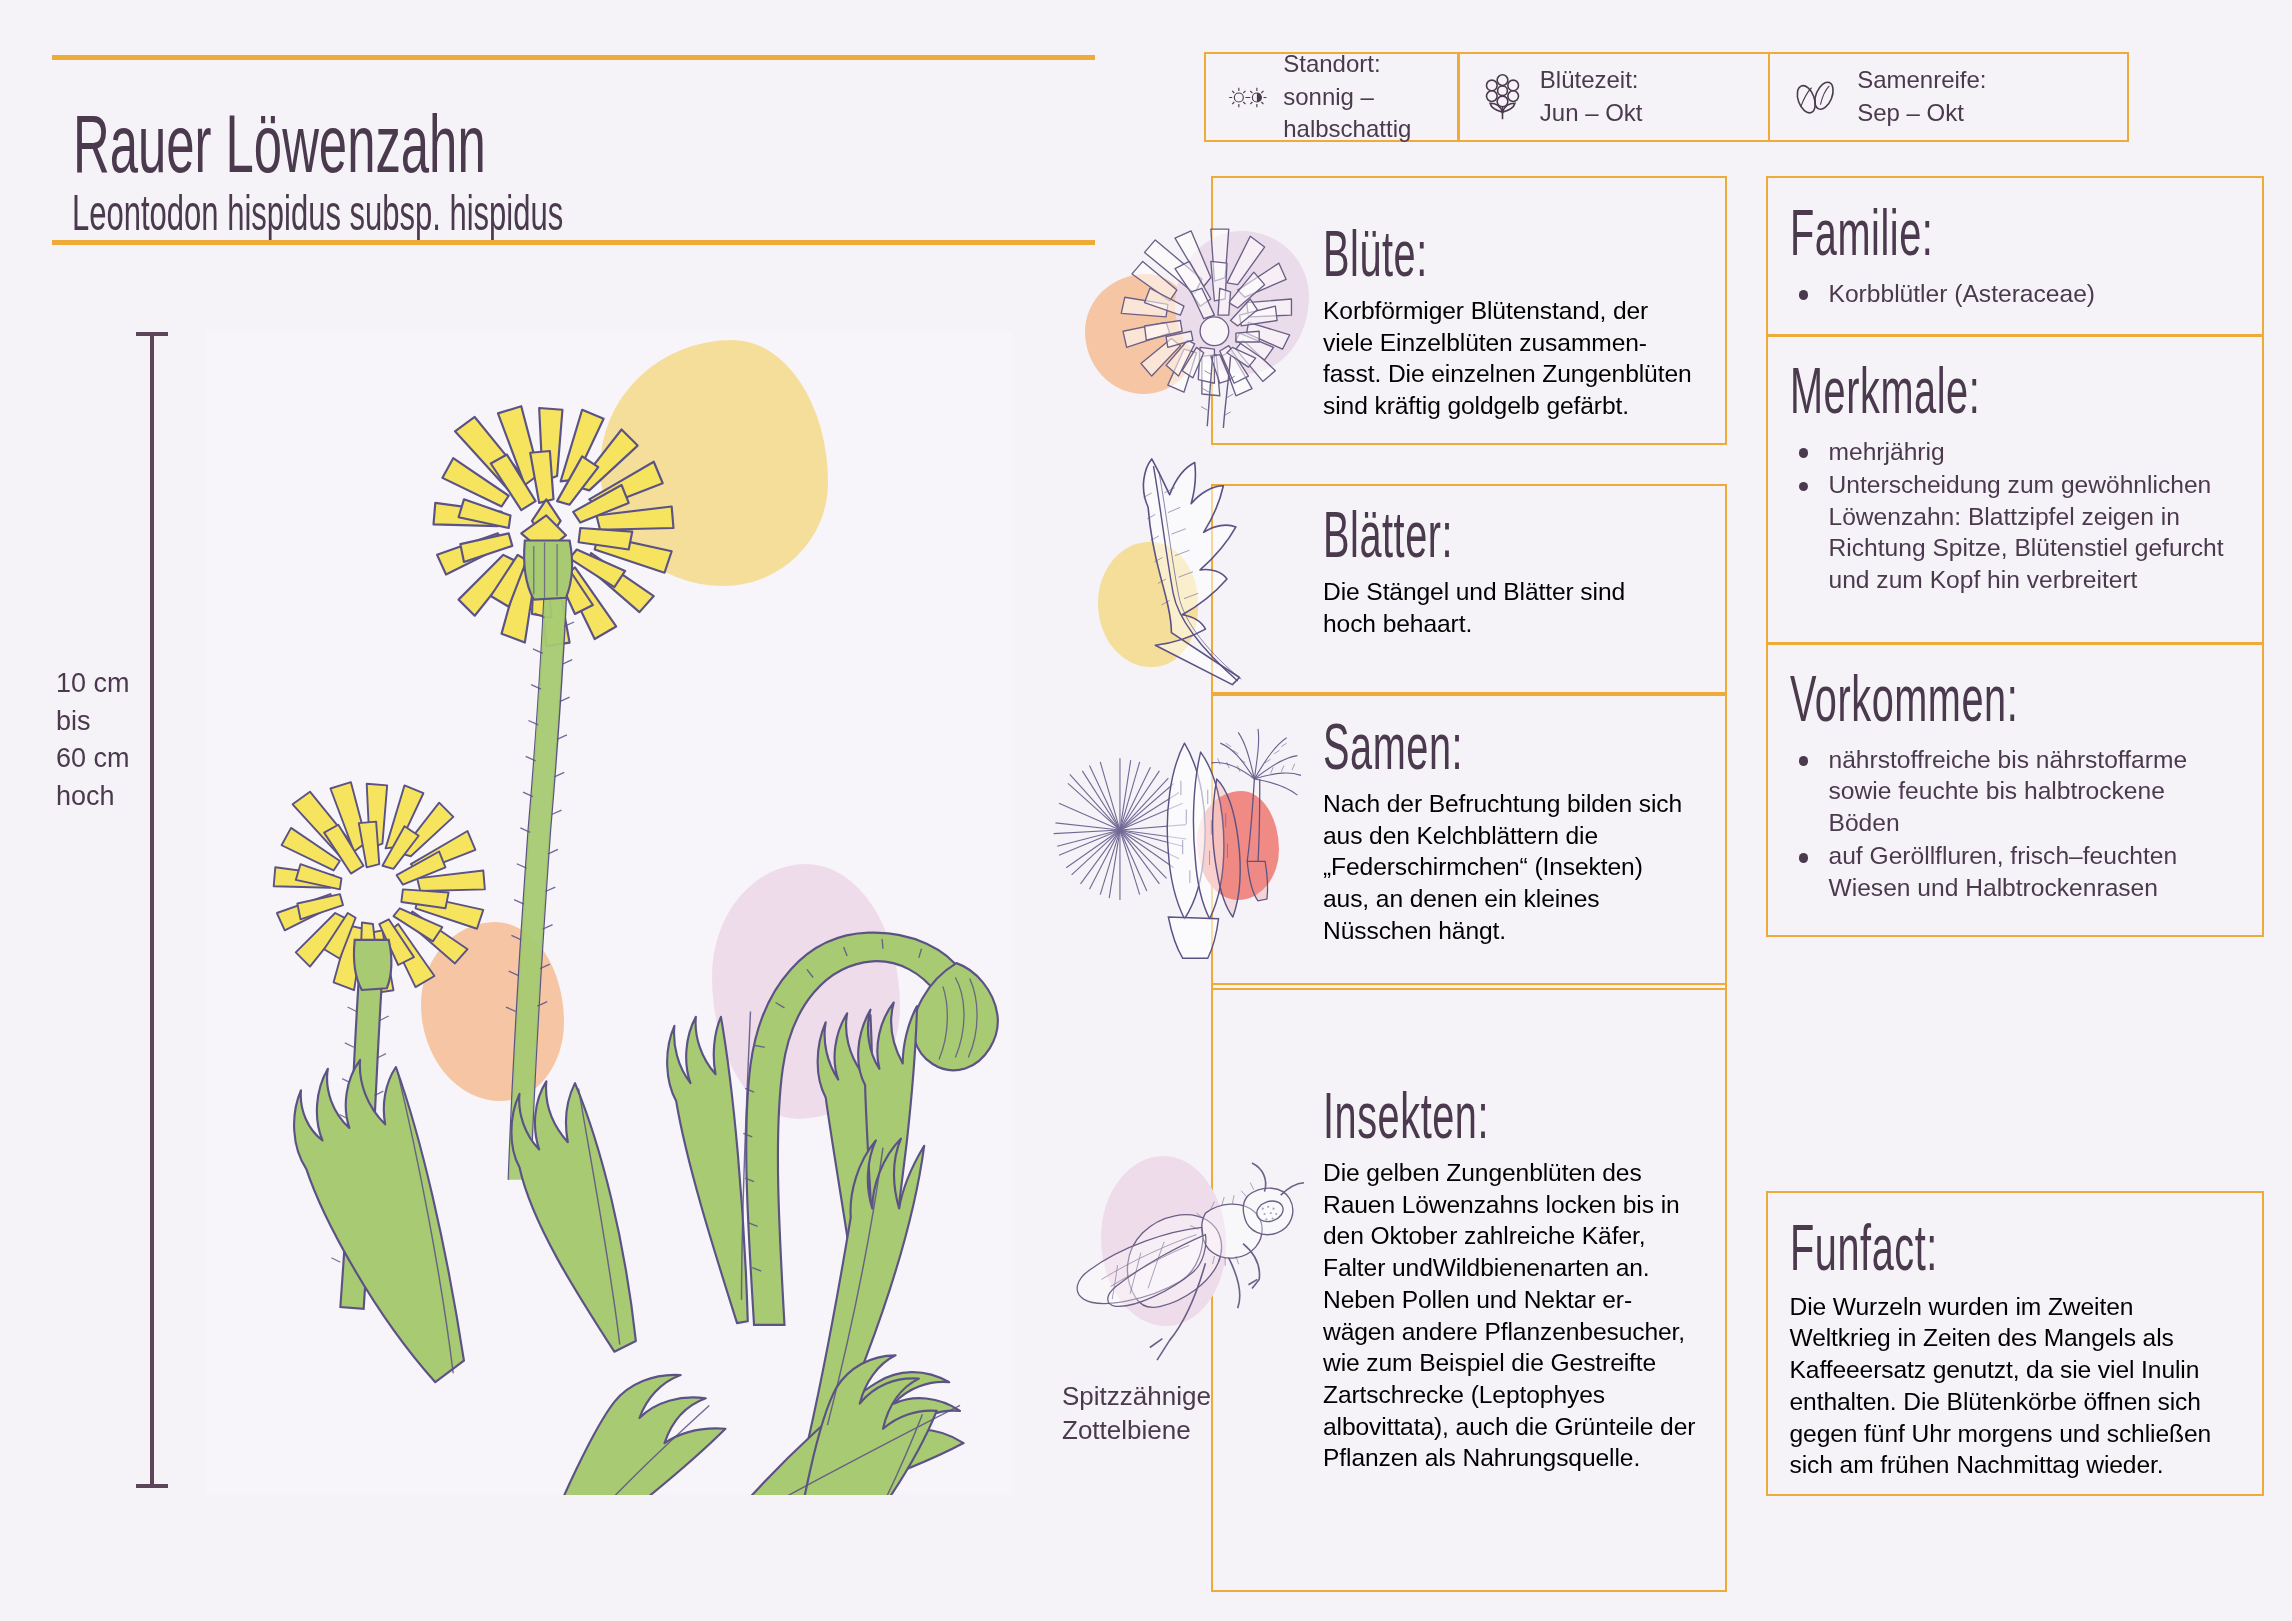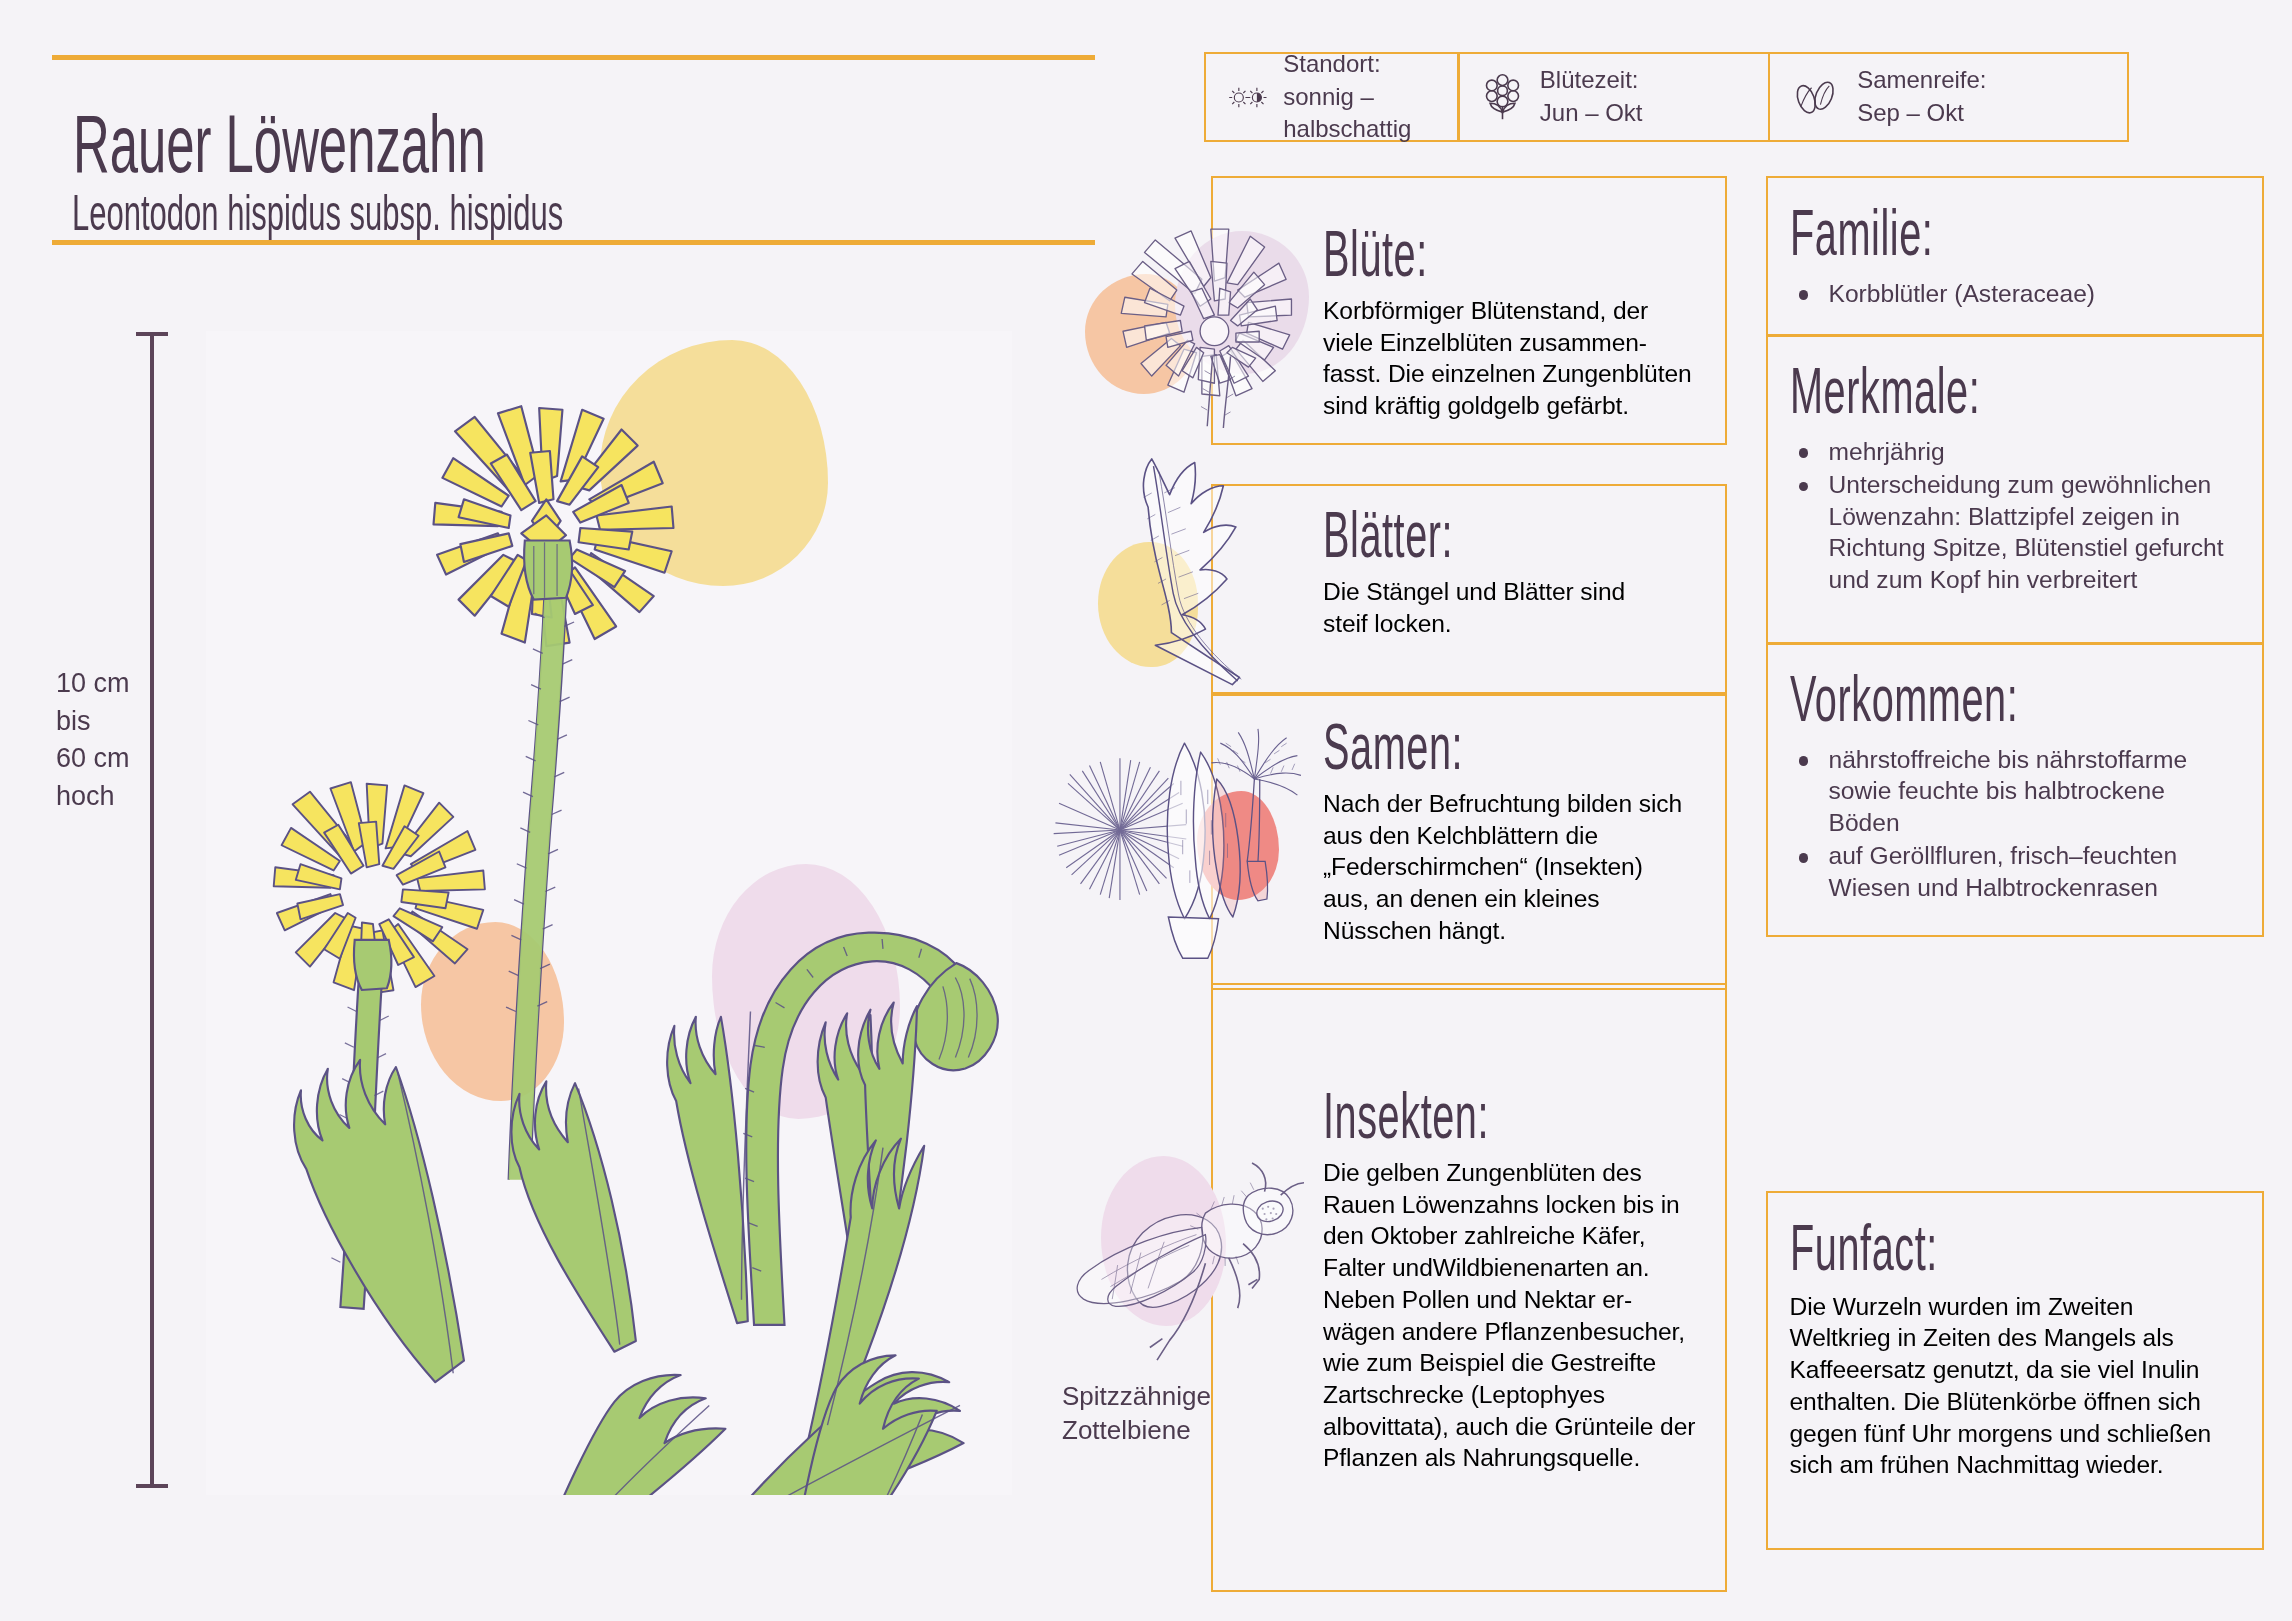--- a/index.html
+++ b/index.html
@@ -523,21 +523,21 @@
         <path d="M82 112 l-9 5"></path>
           <path d="M86 136 l-9 5"></path>
           <path d="M90 160 l-9 5"></path>
       </g>
     </svg>
   </div>
   <div class="mid-inner" style="left:1323px;top:503px;width:394px;">
     <div class="boxlabel cond" style="font-size:64px;">Blätter:</div>
     <div class="body-txt">
       <div>Die Stängel und Blätter sind</div>
-      <div>steif locken.</div>
+      <div>hoch behaart.</div>
     </div>
   </div>
 
   <div class="box" style="left:1211px;top:694px;width:516px;height:296px;"></div>
   <div style="position:absolute;left:1050px;top:727px;width:260px;height:233px;">
     <div class="blob" style="left:147px;top:64px;width:82px;height:109px;background:#ef8a85;
                 border-radius:54% 46% 50% 50%/46% 54% 46% 54%;"></div>
     <svg width="260" height="233" viewBox="0 0 290 260" style="position:absolute;left:0;top:0;">
 
       <g stroke="#5b5285" stroke-width="1.25" opacity=".85">
@@ -754,21 +754,21 @@
 
   <div class="right-box" style="top:642px;height:295px;padding:23px 19.7px 0 21.5px;">
     <div class="boxlabel cond" style="font-size:64px;margin-bottom:12.5px;">Vorkommen:</div>
     <ul class="bullets">
       <li>nährstoffreiche bis nährstoffarme sowie feuchte bis halbtrockene Böden</li>
       <li>auf Geröllfluren, frisch–feuchten Wiesen und Halbtrockenrasen</li>
     </ul>
   </div>
 
 
-  <div class="right-box" style="top:1191px;height:359px;padding:23px 19.7px 0 21.5px;">
+  <div class="right-box" style="top:1191px;height:305px;padding:23px 19.7px 0 21.5px;">
     <div class="boxlabel cond" style="font-size:64px;margin-bottom:10.7px;">Funfact:</div>
     <div class="body-txt">
       <div>Die Wurzeln wurden im Zweiten</div>
       <div>Weltkrieg in Zeiten des Mangels als</div>
       <div>Kaffeeersatz genutzt, da sie viel Inulin</div>
       <div>enthalten. Die Blütenkörbe öffnen sich</div>
       <div>gegen fünf Uhr morgens und schließen</div>
       <div>sich am frühen Nachmittag wieder.</div>
     </div>
   </div>

